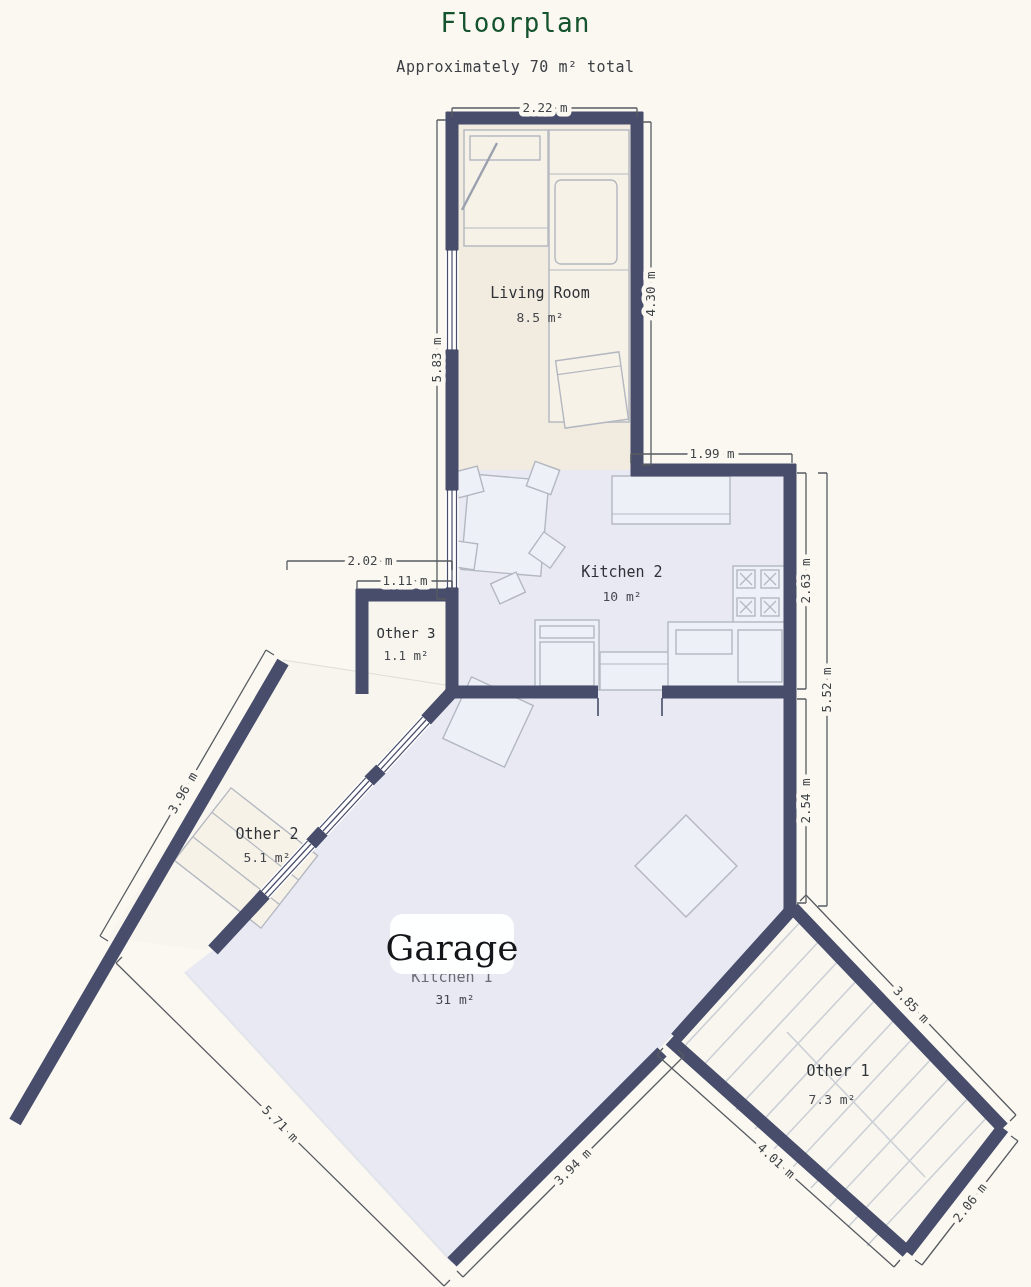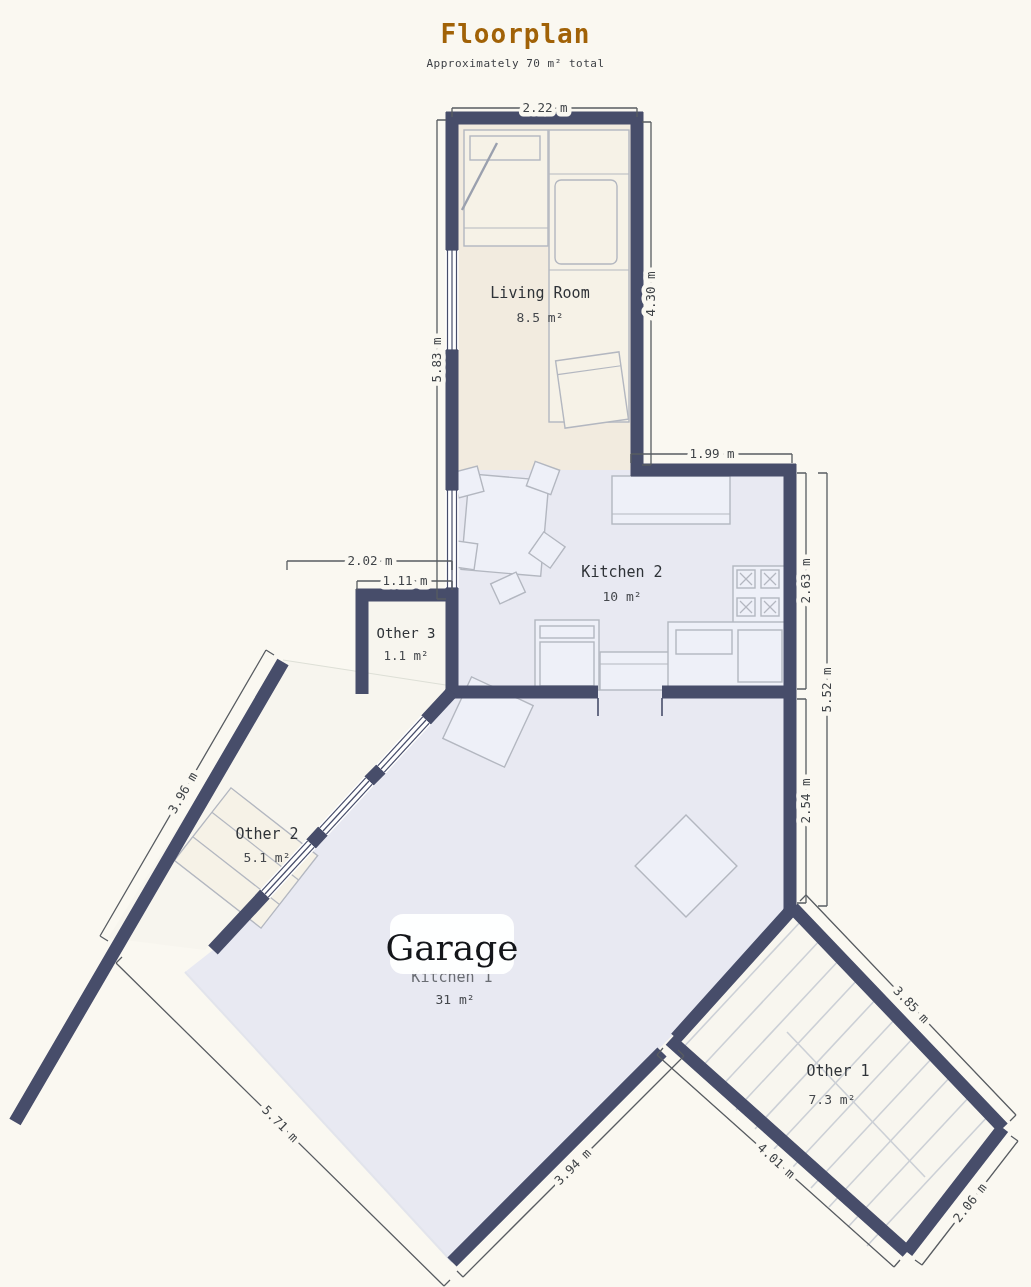--- a/index.html
+++ b/index.html
@@ -2,22 +2,22 @@
 <html><head>
 <meta charset="utf-8">
 <style>
   html,body{margin:0;padding:0;}
   body{
     width:1031px;height:1287px;position:relative;overflow:hidden;
     background:#faf8f1;
     font-family:"DejaVu Sans Mono",monospace;
   }
   .header{position:absolute;top:0;left:0;width:100%;text-align:center;z-index:5;}
-  .title{font-size:26px;color:#a16207;margin-top:19px;letter-spacing:1px;font-weight:700;}
-  .subtitle{font-size:11px;color:#3c3f44;margin-top:8px;letter-spacing:0.5px;}
+  .title{font-size:26px;color:#14532d;margin-top:8px;letter-spacing:1px;font-weight:400;}
+  .subtitle{font-size:15px;color:#3c3f44;margin-top:20px;letter-spacing:0.5px;}
   svg.plan{position:absolute;left:0;top:0;}
   
   .wall{stroke:#474d6a;stroke-width:13;fill:none;stroke-linecap:butt;}
   .win-bg{stroke:#ffffff;stroke-width:13;fill:none;}
   .win-line{stroke:#474d6a;stroke-width:1.2;fill:none;}
   .edge-light{stroke:#e2e4ec;stroke-width:2;fill:none;}
   .edge-faint{stroke:#dddfd6;stroke-width:1.2;fill:none;}
   
   .floor-living{fill:#f2ebdf;}
   .floor-lav{fill:#e8e9f2;}

